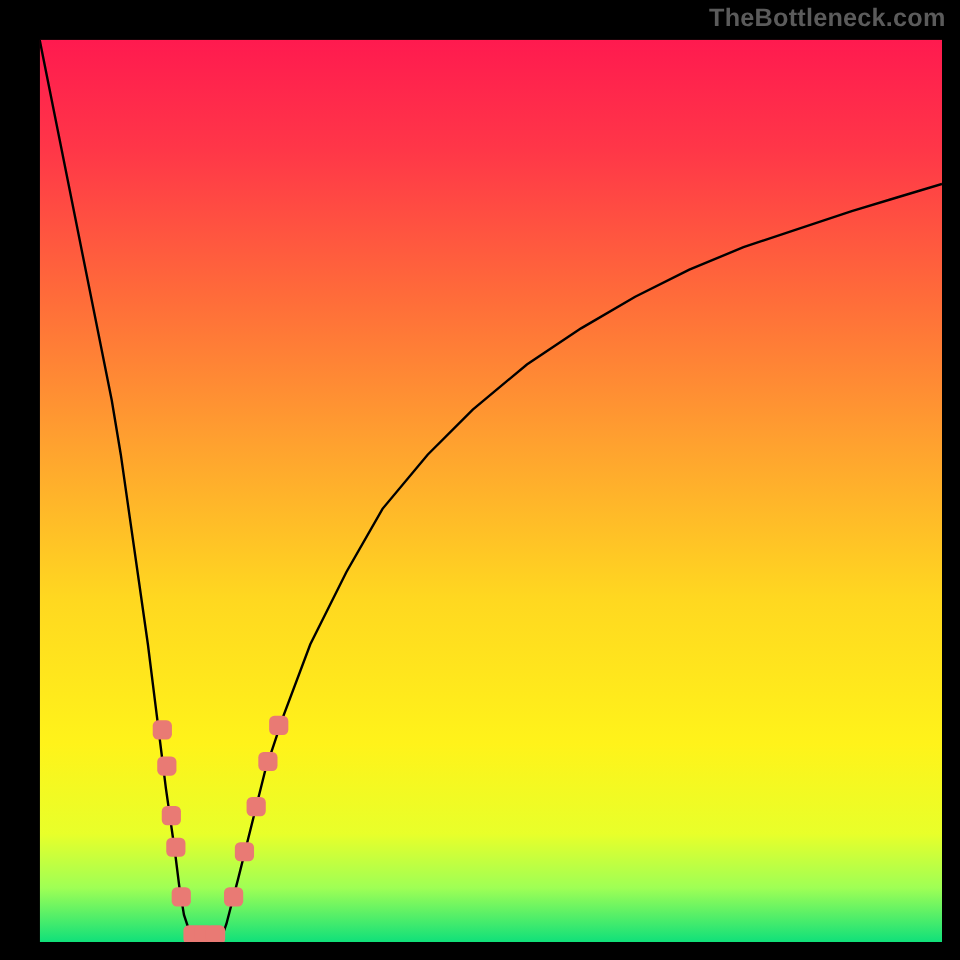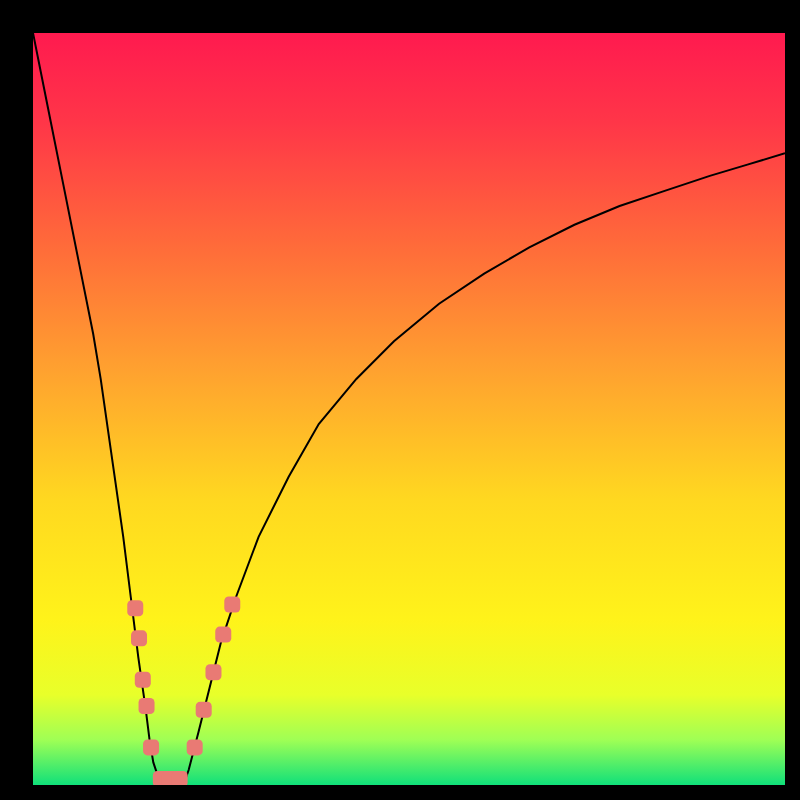--- a/index.html
+++ b/index.html
@@ -35,20 +35,21 @@
     font-weight: 600;
     color: #5b5b5b;
     letter-spacing: 0.2px;
   }
   svg { display: block; }
 </style>
 </head>
 <body>
 
 <div class="frame">
+  <div class="watermark">TheBottleneck.com</div>
 
   <div class="plot">
     <svg id="chart-svg" width="752" height="752" viewBox="0 0 752 752">
       <defs>
         <linearGradient id="bg-grad" x1="0" y1="0" x2="0" y2="1">
             <stop offset="0%" stop-color="#ff1a4f"></stop>
             <stop offset="12%" stop-color="#ff3648"></stop>
             <stop offset="28.000000000000004%" stop-color="#ff6a3a"></stop>
             <stop offset="45%" stop-color="#ffa22f"></stop>
             <stop offset="62%" stop-color="#ffd820"></stop>

